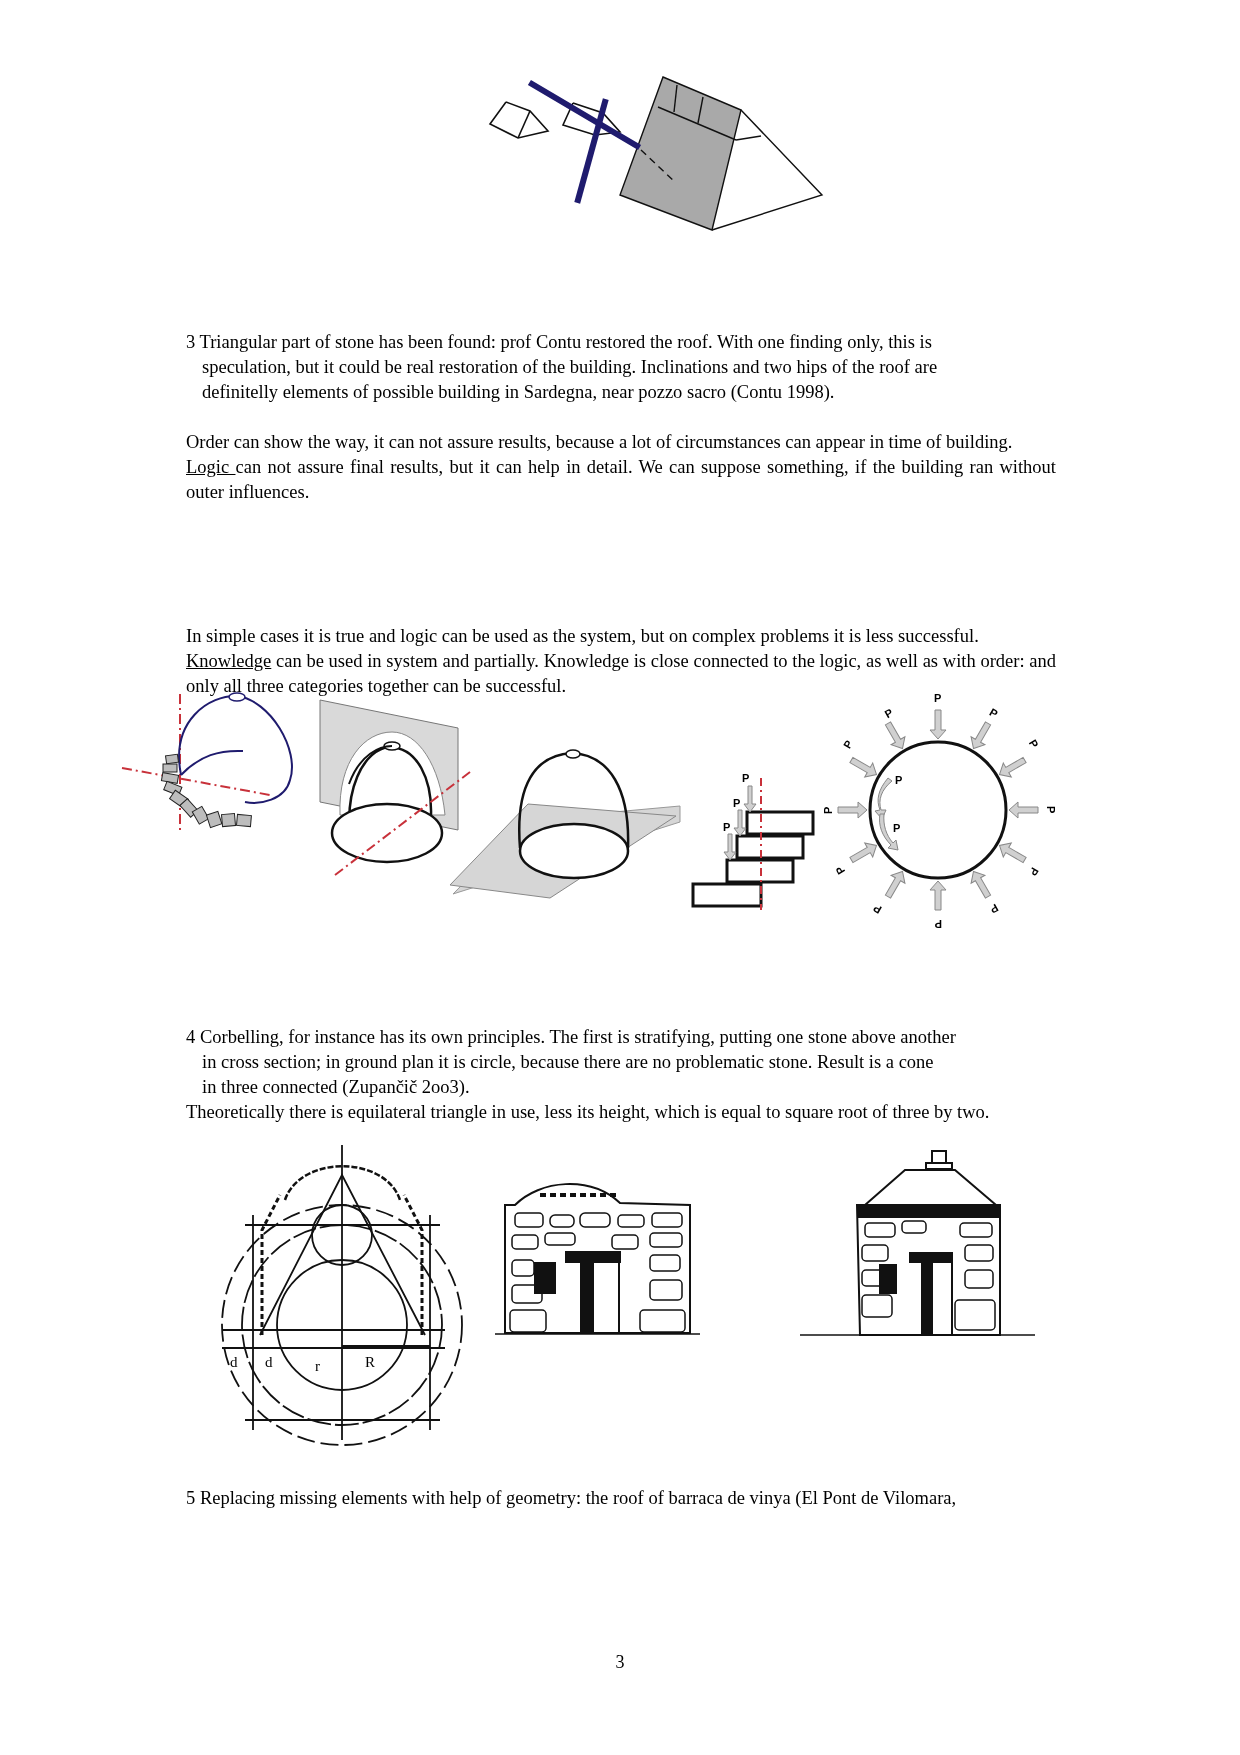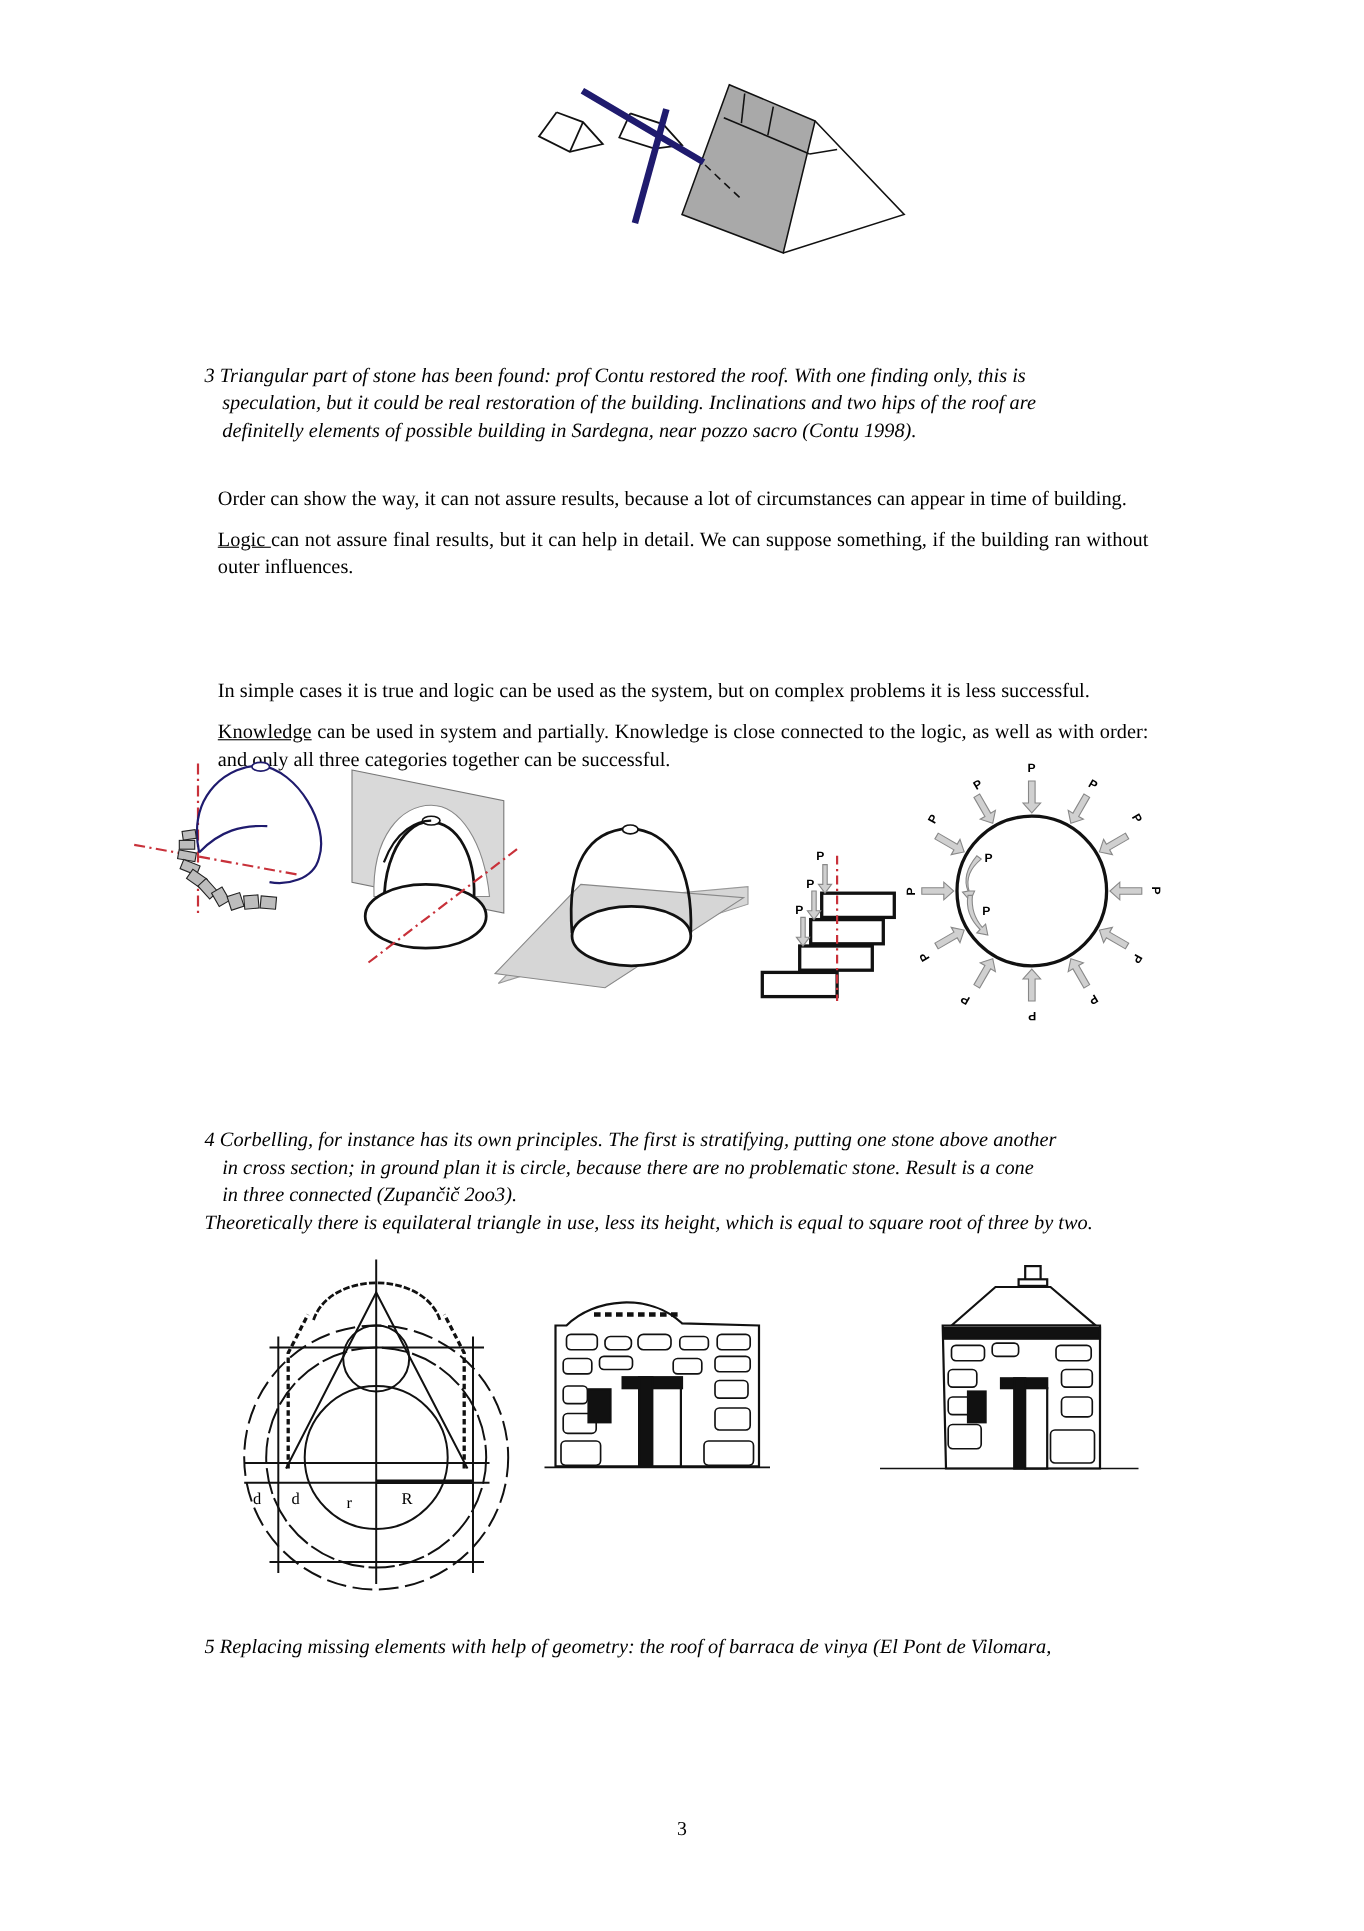--- a/index.html
+++ b/index.html
@@ -1,20 +1,20 @@
 <!DOCTYPE html>
 <html><head>
 <meta charset="utf-8">
 <style>
   html, body { margin: 0; padding: 0; background: #ffffff; }
   body { width: 1240px; height: 1755px; position: relative; overflow: hidden;
          font-family: "Liberation Serif", "DejaVu Serif", serif; color: #000; }
   .para { position: absolute; left: 186px; width: 870px; font-size: 18.5px; line-height: 25px; text-align: justify; }
-  .para p { margin: 12px; }
-  .cap { font-style: italic; }
+  .para p { margin: 0; }
+  .cap { }
   .cap .hang { padding-left: 16px; display: block; }
   .u { text-decoration: underline; }
   .pageno { position: absolute; left: 0; width: 1240px; top: 1652px; text-align: center; font-size: 18px; }
   svg { position: absolute; overflow: visible; }
 </style>
 </head>
 <body>
 
 <svg width="1240" height="300" style="left:0;top:0">
 
@@ -48,21 +48,21 @@
   <span><span>3</span> <span>Triangular part of stone has been found: prof Contu restored the roof. With one finding only, this is</span></span>
   <span class="hang">speculation, but it could be real restoration of the building. Inclinations and two hips of the roof are</span>
   <span class="hang">definitelly elements of possible building in Sardegna, near pozzo sacro (Contu 1998).</span>
 </div>
 
 <div class="para" style="top:430px;">
   <p>Order can show the way, it can not assure results, because a lot of circumstances can appear in time of building.</p>
   <p><span class="u">Logic </span><span>can not assure final results, but it can help in detail. We can suppose something, if the building ran without outer influences.</span></p>
 </div>
 
-<div class="para" style="top:605px;">
+<div class="para" style="top:624px;">
   <p>In simple cases it is true and logic can be used as the system, but on complex problems it is less successful.</p>
   <p><span class="u">Knowledge</span><span> can be used in system and partially. Knowledge is close connected to the logic, as well as with order: and only all three categories together can be successful.</span></p>
 </div>
 
 <svg width="1240" height="300" style="left:0;top:680px">
 
   <g>
     <line x1="180" y1="14" x2="180" y2="150" stroke="#c8313a" stroke-width="2" stroke-dasharray="10,4,2,4"></line>
     <line x1="122" y1="88" x2="270" y2="115" stroke="#c8313a" stroke-width="2" stroke-dasharray="10,4,2,4"></line>
     <path d="M 181,95 C 170,40 210,15 237,16 C 270,20 300,70 290,100 C 285,120 260,125 245,122" fill="none" stroke="#1f1b6e" stroke-width="2"></path>

